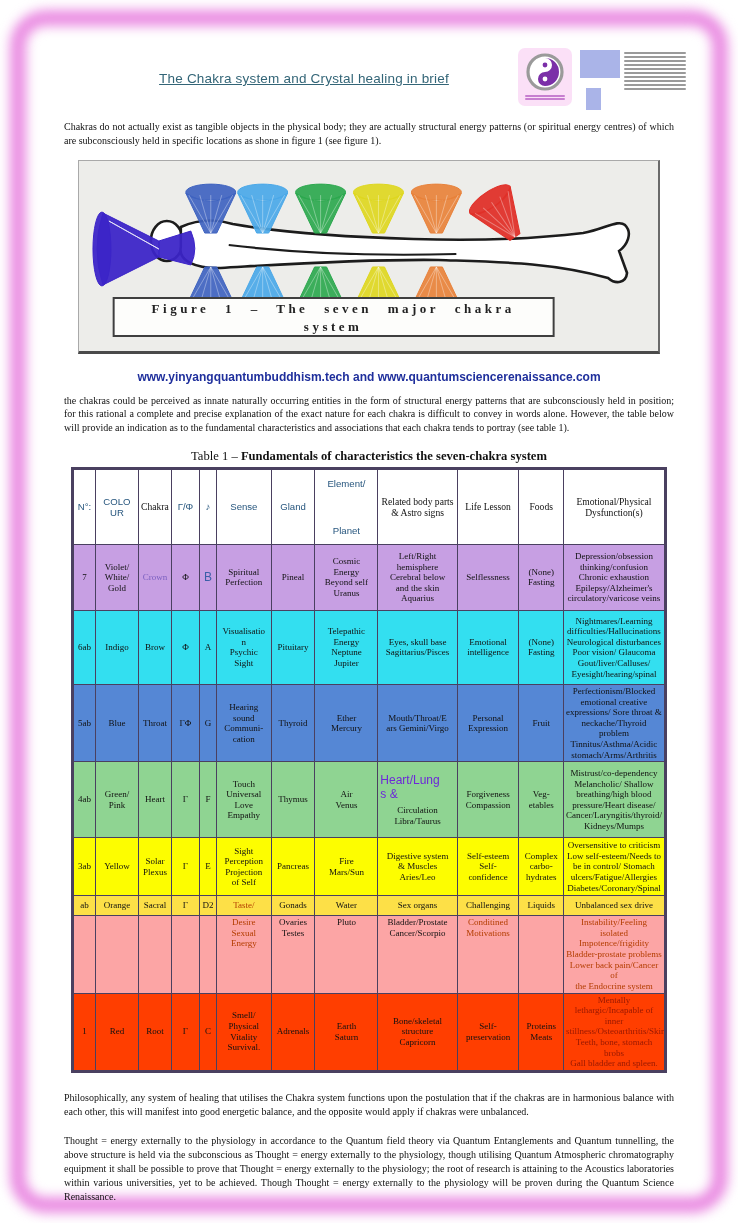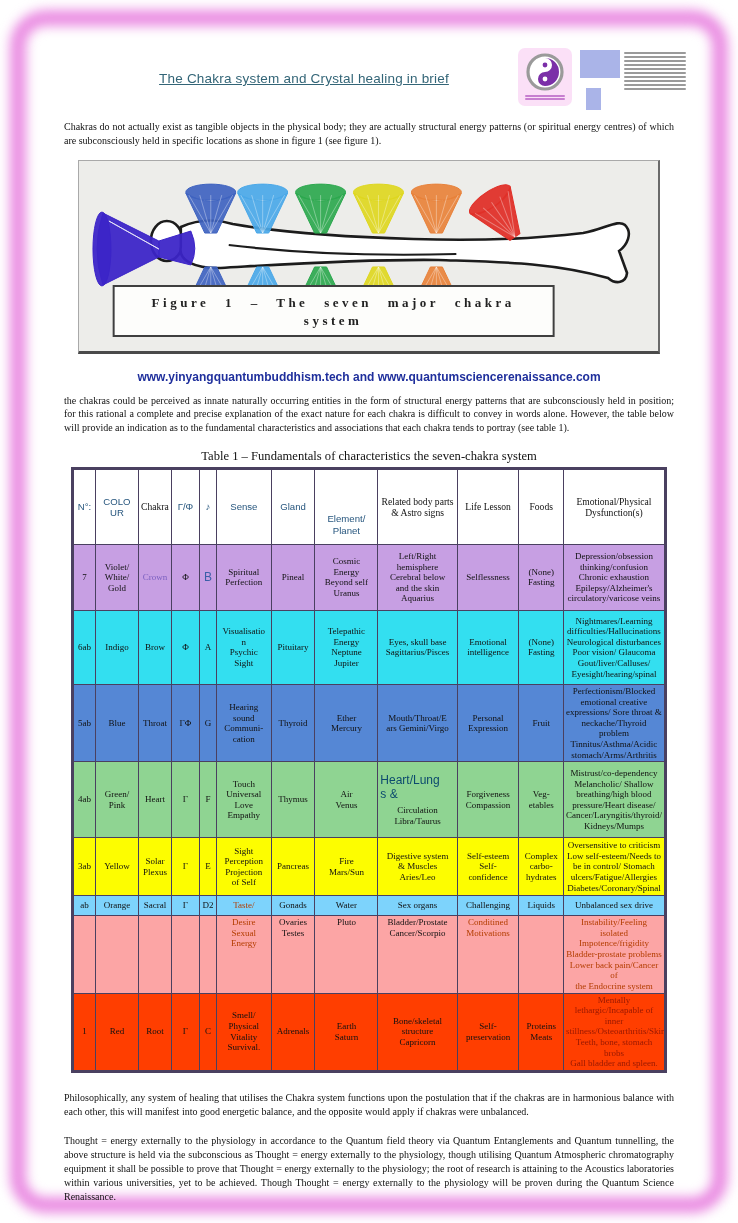--- a/index.html
+++ b/index.html
@@ -23,47 +23,47 @@
   .lav-rect2{position:absolute;left:68px;top:40px;width:15px;height:22px;background:#aab4e8;}
   .micro-text{position:absolute;left:106px;top:2px;width:62px;}
   .micro-text div{height:2px;background:#9a9a9a;margin:2px 0;border-radius:1px;}
 
   p.body-text{font-size:10px;line-height:1.38;text-align:justify;margin:10px 0 0 0;}
 
   
   .figure-panel{position:relative;margin:12px 14px 0 14px;height:190px;background:#ededea;
                 border:1px solid #a9a9a9;border-bottom:3px solid #4a4a4a;border-right:2px solid #6a6a6a;}
   .figure-caption-box{position:absolute;left:50%;transform:translateX(-58%);bottom:14px;width:430px;
-                      background:#fdfdfb;border:2px solid #3f3f3f;text-align:center;padding:6px 4px;}
+                      background:#fdfdfb;border:2px solid #3f3f3f;text-align:center;padding:0 4px;}
   .figure-caption-box span{font-weight:bold;font-size:13px;letter-spacing:3.5px;word-spacing:9px;color:#222;}
 
   .links-line{margin-top:16px;text-align:center;font-family:"Liberation Sans",sans-serif;
               font-weight:bold;font-size:12px;color:#1f2f9c;}
 
   .table-caption{margin-top:14px;text-align:center;font-size:12.6px;}
-  .table-caption b{font-weight:normal;}
+  .table-caption b{font-weight:bold;}
 
   
   table.chakra{border-collapse:collapse;width:596px;margin:3px auto 0 auto;table-layout:fixed;
                border:3px solid #4a4060;background:#fff;}
   table.chakra th,table.chakra td{border:1.5px solid #4a4060;padding:1px 2px;vertical-align:middle;
                text-align:center;font-size:9px;line-height:1.18;overflow:hidden;}
   tr.hrow{height:76px;background:#fff;}
   tr.hrow th{font-weight:normal;font-size:9.6px;}
   th.hb{color:#27567e;font-weight:bold;font-family:"Liberation Sans",sans-serif;font-size:9.6px;}
-  th .spread{display:flex;flex-direction:column;justify-content:flex-end;height:58px;}
+  th .spread{display:flex;flex-direction:column;justify-content:space-between;height:58px;}
   th.leftH{text-align:left;font-size:9.3px;}
   tr.r7{height:66px;} tr.r6{height:74px;} tr.r5{height:62px;} tr.r4{height:76px;}
   tr.r3{height:58px;} tr.ra{height:20px;} tr.rb{height:56px;} tr.rb td{vertical-align:top;}
   tr.r1{height:64px;}
   .grp{margin:0;}
   .grp.b{font-weight:normal;}
   .grp.crown{color:#7b5fc0;}
   .grp.bigB{color:#3a5fa8;font-size:12px;font-family:"Liberation Sans",sans-serif;}
-  .grp.heart{color:#0c4a6e;font-family:"Liberation Sans",sans-serif;font-size:12px;text-align:left;margin-bottom:4px;}
+  .grp.heart{color:#6d28d9;font-family:"Liberation Sans",sans-serif;font-size:12px;text-align:left;margin-bottom:4px;}
   .grp.rust{color:#b33d00;}
   .grp.maroon{color:#971800;}
   td.dys{text-align:left;font-size:8.5px;padding-left:3px;margin-top:48px;}
 
   .bottom{margin-top:18px;}
 </style>
 </head>
 <body>
 
 <div class="canvas">
@@ -698,21 +698,21 @@
             <td class="dys">
               <div class="grp ">
                 <div>Oversensitive  to  criticism</div>
                 <div>Low  self-esteem/Needs  to</div>
                 <div>be  in  control/  Stomach</div>
                 <div>ulcers/Fatigue/Allergies</div>
                 <div>Diabetes/Coronary/Spinal</div>
               </div>
             </td>
           </tr>
-          <tr class="ra" style="background: #7dd3fc;">
+          <tr class="ra" style="background: #fde047;">
             <td>
               <div class="grp b">
                 <div>ab</div>
               </div>
             </td>
             <td>
               <div class="grp ">
                 <div>Orange</div>
               </div>
             </td>

